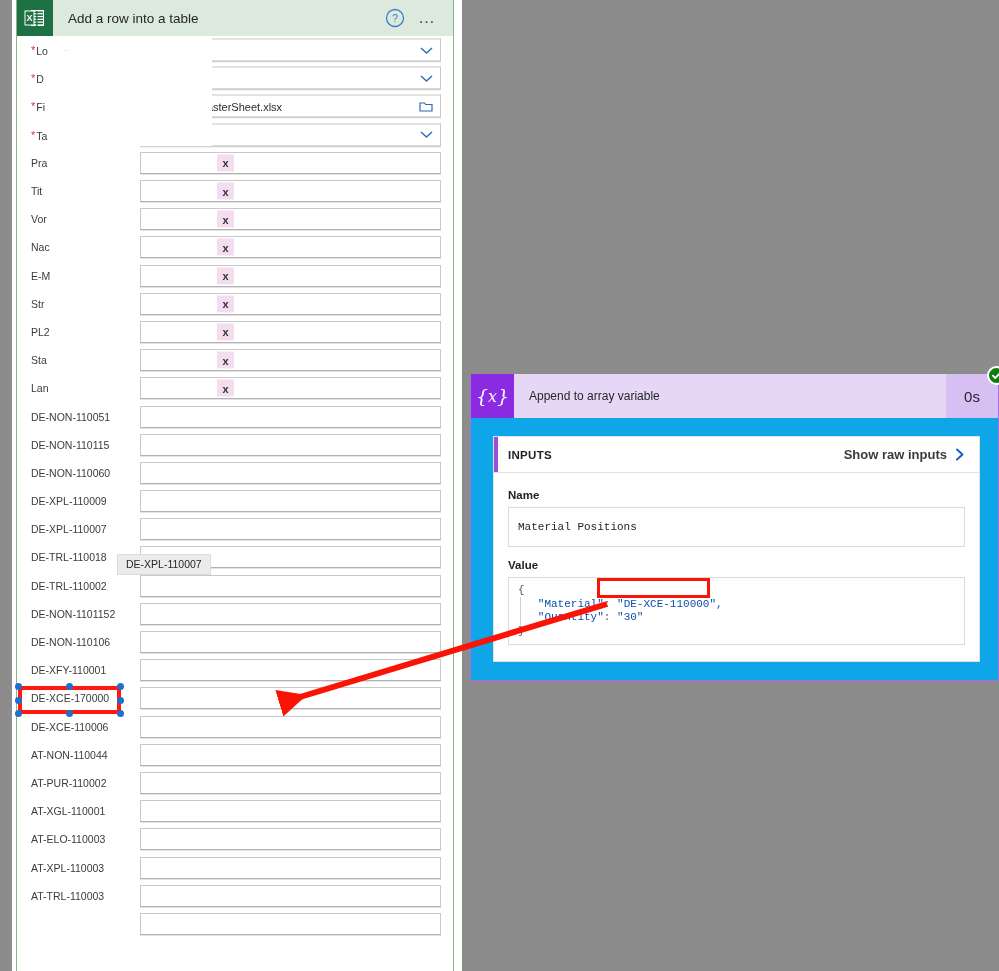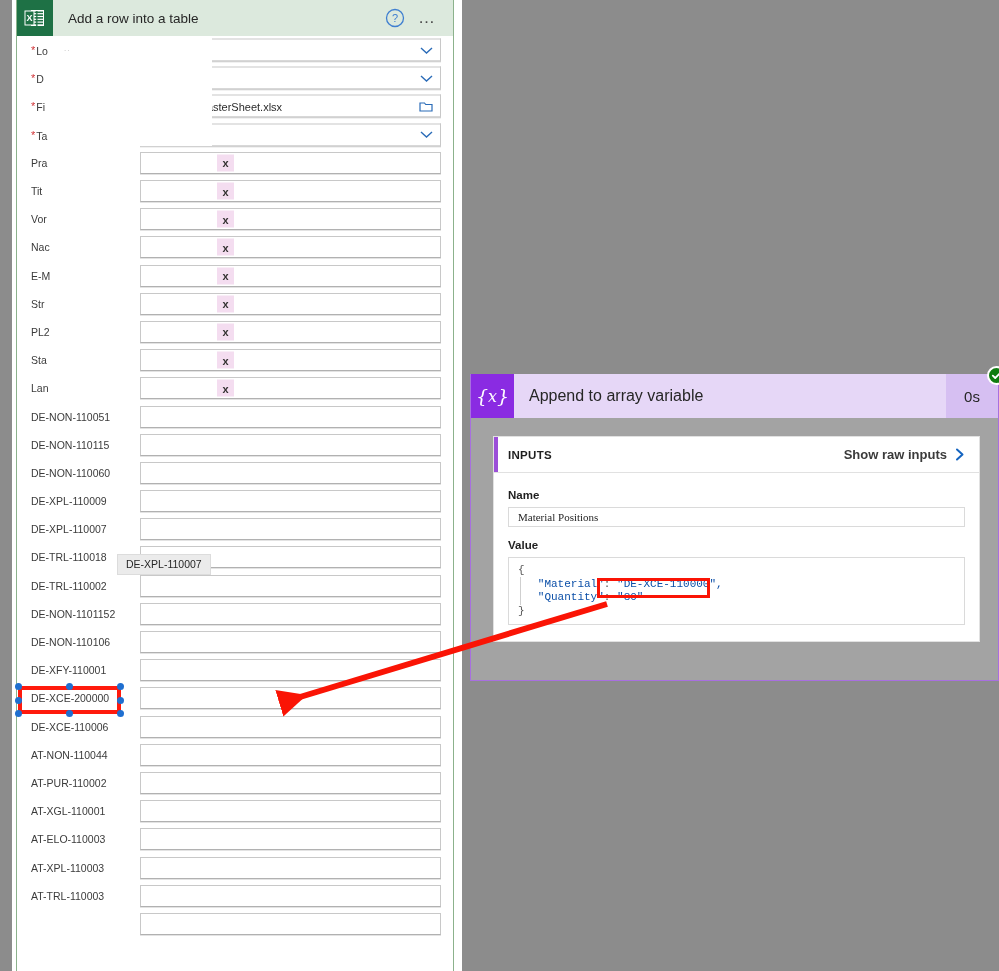--- a/index.html
+++ b/index.html
@@ -199,21 +199,21 @@
     width: 43px; height: 44px;
     background: #8a2be2;
     display: flex; align-items: center; justify-content: center;
     flex: 0 0 auto;
     font-size: 19px; color: #ffffff;
     font-family: "DejaVu Serif", serif;
     font-style: italic;
   }
   #rp-title {
     margin-left: 15px;
-    font-size: 16px; color: #262626;
+    font-size: 12px; color: #262626;
     white-space: nowrap;
   }
   #rp-duration {
     margin-left: auto;
     width: 52px; height: 44px;
     background: #d6bff2;
     display: flex; align-items: center; justify-content: center;
     font-size: 15px; color: #262626;
     flex: 0 0 auto;
   }
@@ -223,21 +223,21 @@
     width: 19px; height: 19px;
     border-radius: 50%;
     background: #107c10;
     border: 2px solid #ffffff;
     display: flex; align-items: center; justify-content: center;
     z-index: 10;
   }
   #rp-body {
     position: absolute;
     left: 0; top: 44px; right: 0; bottom: 0;
-    background: #a3a3a3;
+    background: #0ea5e9;
     padding: 18px 18px 0 22px;
   }
   #inputs-card {
     border: 1px solid #e1e1e1;
     background: #ffffff;
   }
   #inputs-head {
     position: relative;
     height: 36px;
     display: flex; align-items: center;
@@ -263,21 +263,21 @@
     font-size: 11.5px; font-weight: bold; color: #1f1f1f;
     margin-bottom: 6px;
   }
   .mono-box {
     border: 1px solid #dadada;
     background: #fff;
     font-family: "Liberation Mono", monospace;
     font-size: 11px; color: #1f1f1f;
     padding: 6px 9px;
   }
-  #name-box { height: 20px; display: flex; align-items: center; font-family: Liberation Serif, serif; }
+  #name-box { height: 40px; display: flex; align-items: center; }
   #value-box { margin-top: 4px; height: 68px; position: relative; line-height: 13.5px; white-space: pre; }
   #value-box .jkey  { color: #0b4fa8; }
   #value-box .jstr  { color: #0b4fa8; }
   #value-box .jbrc  { color: #555555; }
   #value-gutter {
     position: absolute; left: 11px; top: 19px;
     width: 1px; height: 28px; background: #cfcfcf;
   }
   #val-spacer { height: 12px; }
 
@@ -461,21 +461,21 @@
         </div>
       <div class="row">
           <div class="row-label">DE-NON-110106</div>
           <div class="field"></div>
         </div>
       <div class="row">
           <div class="row-label">DE-XFY-110001</div>
           <div class="field"></div>
         </div>
       <div class="row">
-          <div class="row-label">DE-XCE-200000</div>
+          <div class="row-label">DE-XCE-170000</div>
           <div class="field"></div>
         </div>
       <div class="row">
           <div class="row-label">DE-XCE-110006</div>
           <div class="field"></div>
         </div>
       <div class="row">
           <div class="row-label">AT-NON-110044</div>
           <div class="field"></div>
         </div>

